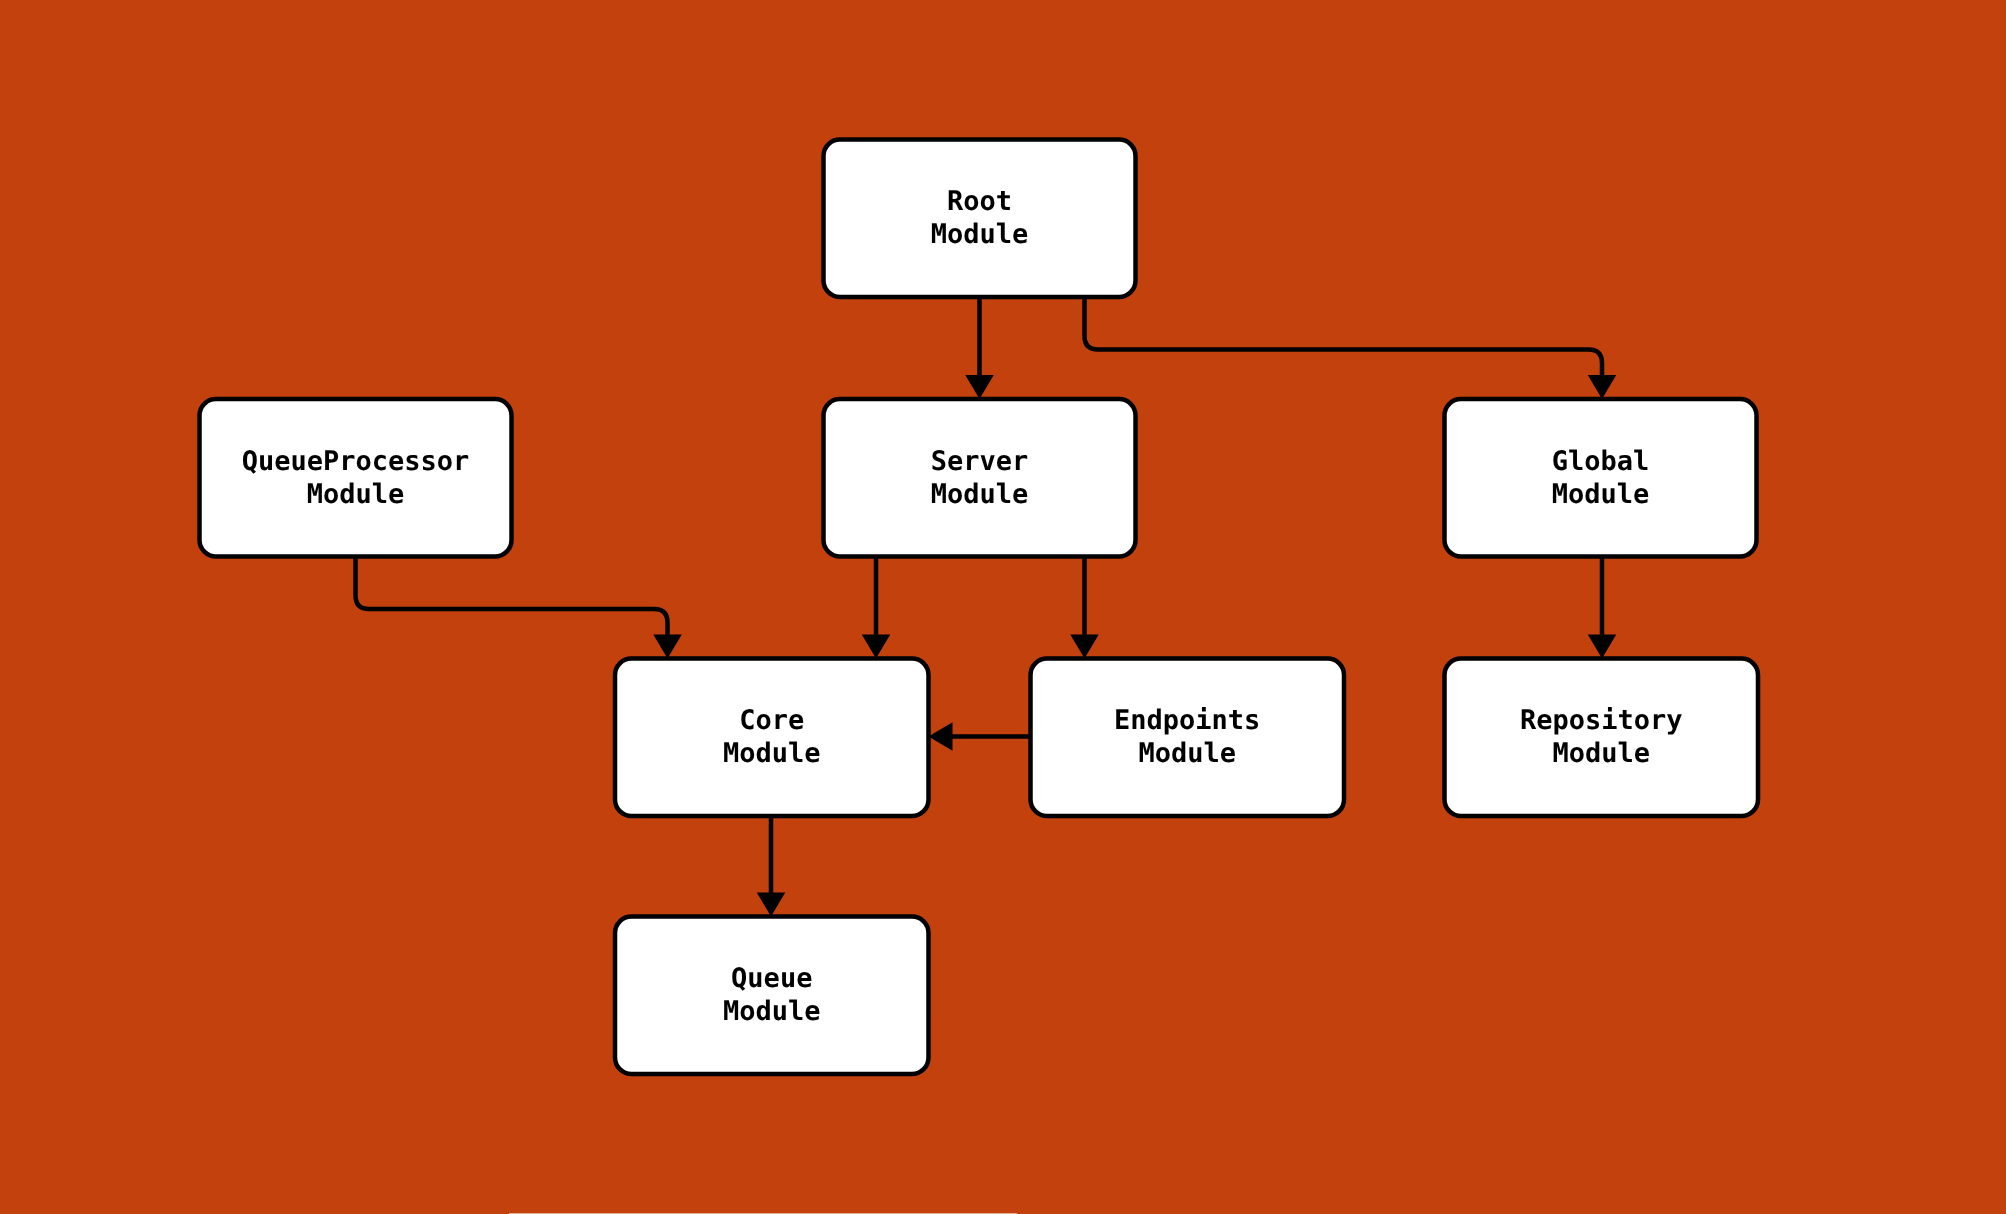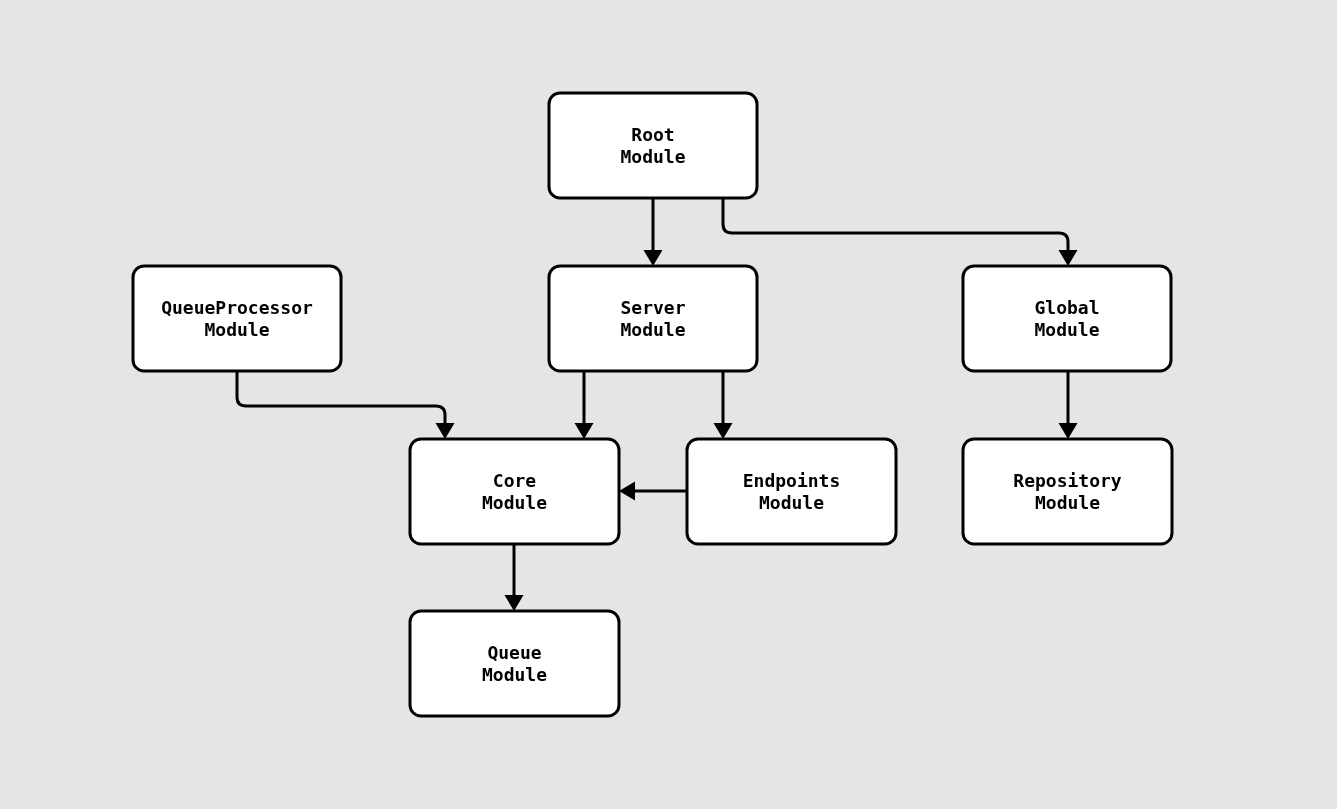--- a/index.html
+++ b/index.html
@@ -4,21 +4,21 @@
 <style>
   html, body {
     margin: 0;
     padding: 0;
     background: #ffffff;
   }
   .canvas {
     position: relative;
     width: 1337px;
     height: 809px;
-    background: #e5e5e5;
+    background: #c2410c;
     overflow: hidden;
     font-family: "DejaVu Sans Mono", monospace;
     text-align: right;
   }
   svg text {
     font-family: "DejaVu Sans Mono", monospace;
     font-weight: bold;
     font-size: 18px;
     fill: #000000;
   }

